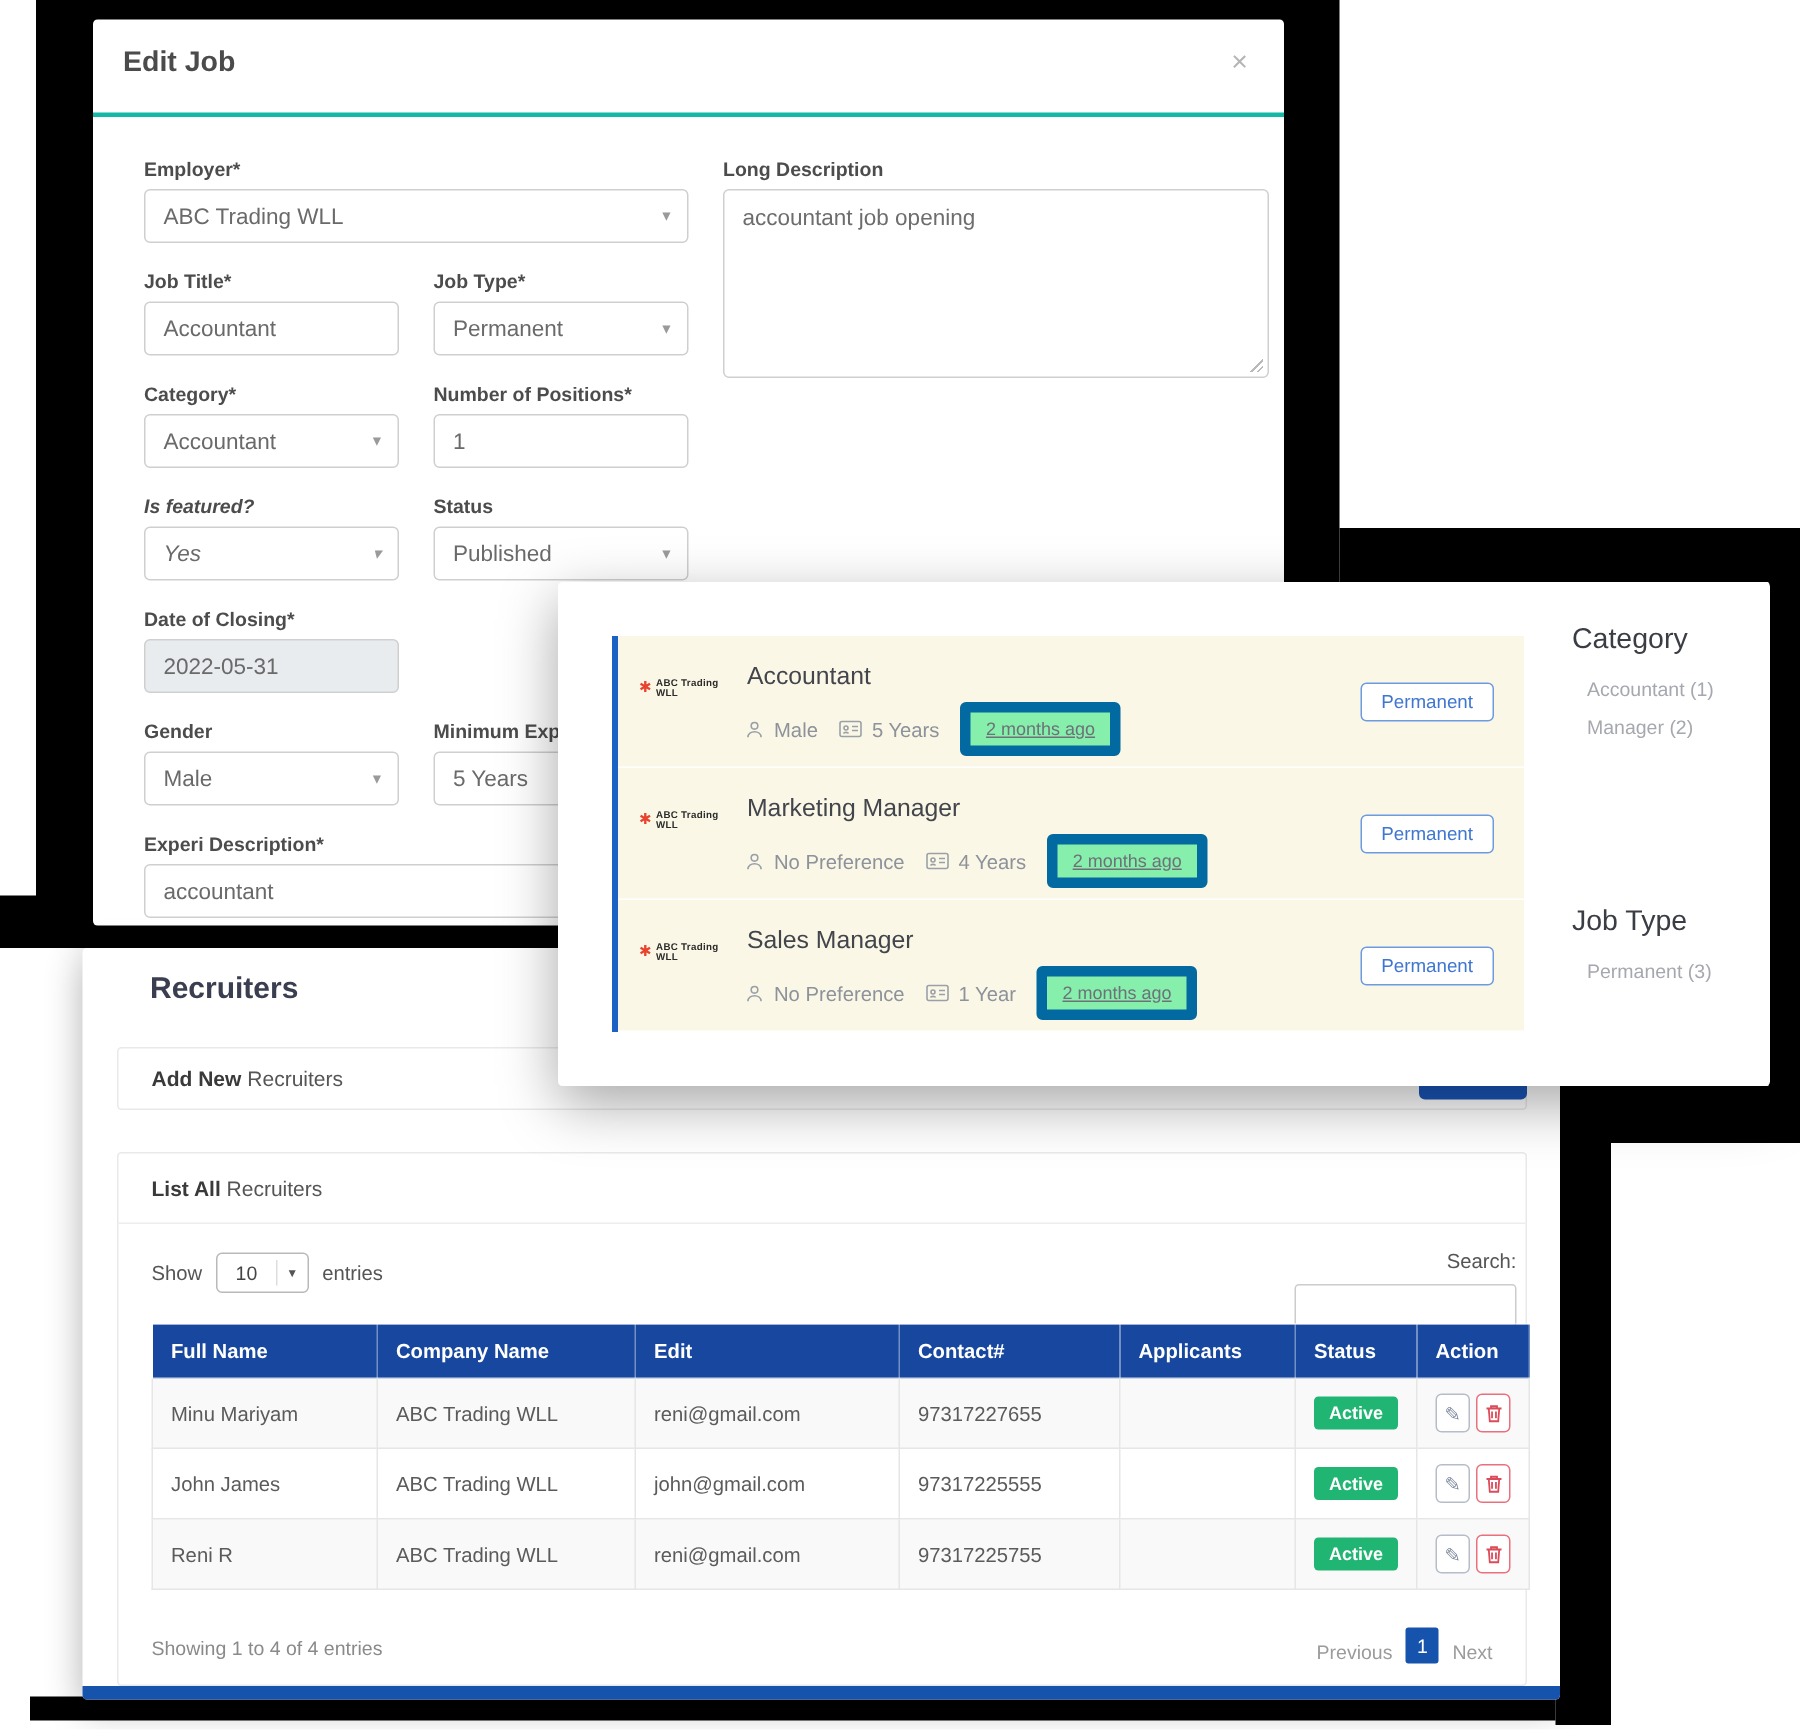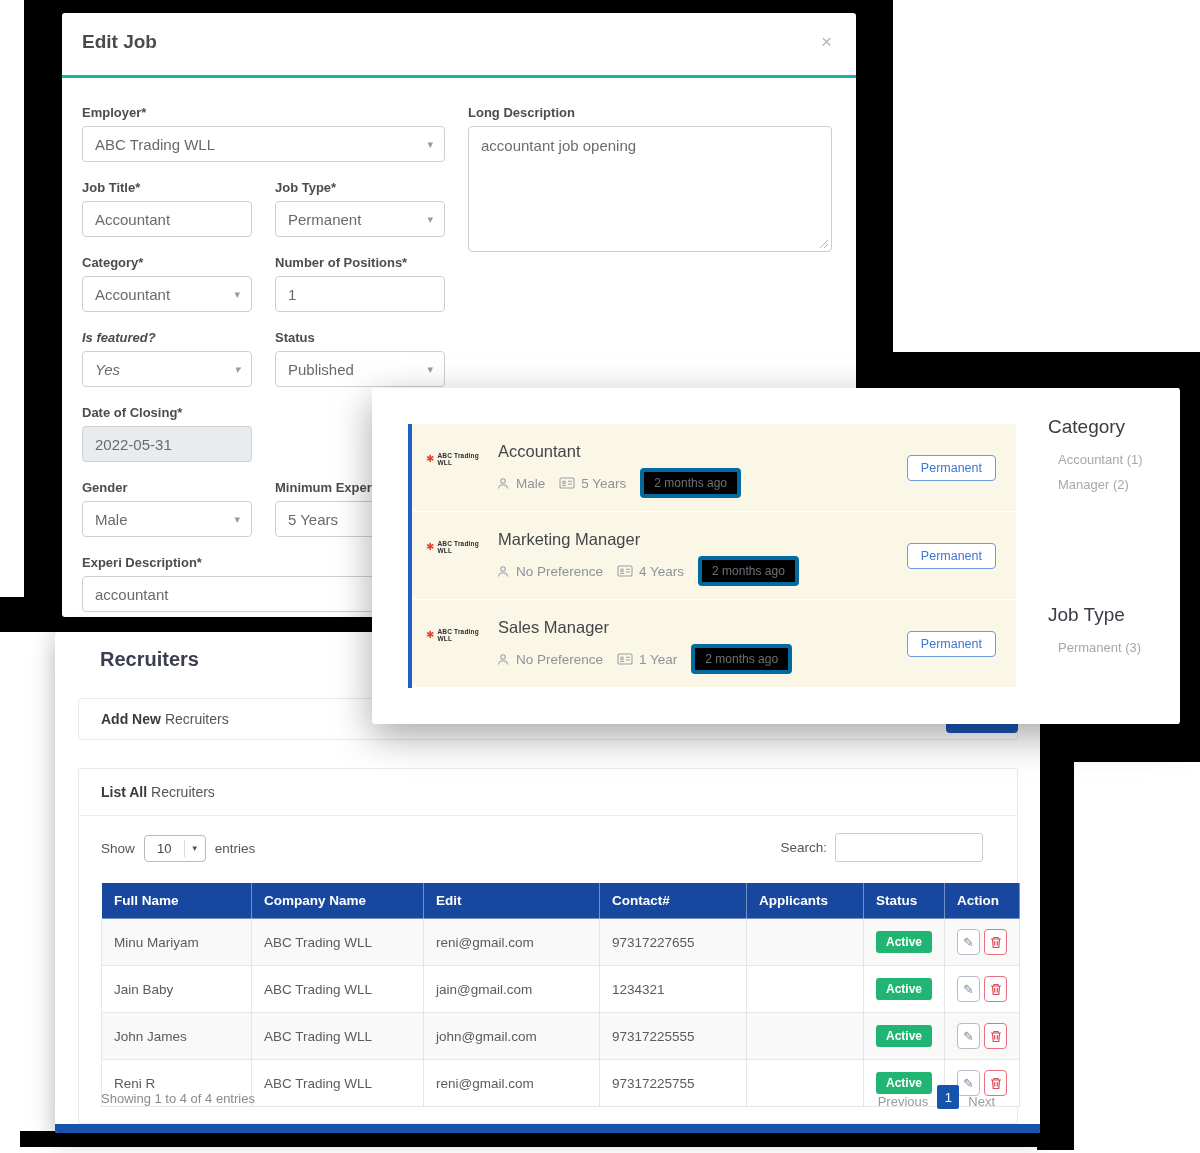--- a/index.html
+++ b/index.html
@@ -8,21 +8,21 @@
     background:#fff;font-family:"Liberation Sans",sans-serif;
   }
   .blk{position:absolute;background:#000;z-index:1;}
   .panel{position:absolute;background:#fff;border-radius:3px;}
 
   
   #edit-job{left:62px;top:13px;width:794px;height:604px;z-index:10;box-shadow:0 6px 28px rgba(0,0,0,.35);}
   #ej-header{position:absolute;left:0;top:0;right:0;height:62px;border-bottom:3px solid #14b8a6;}
   #ej-title{position:absolute;left:20px;top:18px;font-size:19px;font-weight:600;color:#4b4b4b;}
   #ej-close{position:absolute;right:24px;top:18px;font-size:19px;color:#b5b5b5;cursor:pointer;}
-  .fgroup{position:absolute;}
+  .fgroup{position:absolute;margin-left:14px;}
   .flabel{display:block;font-size:13px;font-weight:700;color:#4c4c4c;margin-bottom:6px;}
   .fctrl{position:relative;height:36px;border:1px solid #cfcfcf;border-radius:4px;background:#fff;
          display:flex;align-items:center;padding:0 12px;font-size:15px;color:#6a6a6a;box-sizing:border-box;}
   .fctrl.disabled{background:#e9ecef;color:#6a6a6a;}
   .caret{position:absolute;right:11px;top:50%;transform:translateY(-50%);font-size:11px;color:#9a9a9a;}
   .ftext{position:relative;border:1px solid #cfcfcf;border-radius:4px;background:#fff;
          padding:10px 12px;font-size:15px;color:#6d6d6d;box-sizing:border-box;}
   .resize-grip{position:absolute;right:3px;bottom:3px;width:10px;height:10px;
      background:repeating-linear-gradient(135deg,transparent 0 2px,#b9b9b9 2px 3px);
      clip-path:polygon(100% 0,100% 100%,0 100%);}
@@ -31,21 +31,21 @@
   #jobs{left:372px;top:388px;width:808px;height:336px;z-index:30;box-shadow:0 12px 38px rgba(0,0,0,.35);}
   #job-list{position:absolute;left:36px;top:36px;width:608px;border-left:4px solid #1B62C4;box-sizing:border-box;}
   .job-card{position:relative;height:87px;background:#FBF7E6;margin-bottom:1px;cursor:pointer;}
   .logo{position:absolute;left:14px;top:28px;width:66px;display:flex;align-items:center;gap:3px;}
   .logo-mark{font-size:10px;color:#E8432E;line-height:1;}
   .logo-text{font-size:6.5px;font-weight:700;color:#2b2b2b;letter-spacing:.2px;}
   .jtitle{position:absolute;left:86px;top:18px;font-size:16.5px;color:#43454c;}
   .jmeta{position:absolute;left:84px;top:44px;display:flex;align-items:center;gap:14px;}
   .meta-item{display:flex;align-items:center;gap:6px;color:#8d929b;font-size:13.5px;}
   .meta-item svg{display:block;}
-  .chip{border:4px solid #0369a1;background:#000000;border-radius:4px;padding:4px 10px;font-size:12px;color:#6d7278;}
+  .chip{border:7px solid #0369a1;background:#86efac;border-radius:4px;padding:4px 10px;font-size:12px;color:#6d7278;text-decoration:underline;}
   .pbtn{position:absolute;right:20px;top:31px;height:24px;padding:0 13px;border:1px solid #6C9BE0;border-radius:4px;
         background:#fff;color:#3F76D0;font-size:12.5px;display:flex;align-items:center;cursor:pointer;}
   .side-h{position:absolute;left:676px;font-size:19px;color:#3b3d44;}
   .side-list{position:absolute;left:666px;margin-left:20px;}
   .side-item{font-size:13px;color:#a5a8ae;margin-bottom:10px;cursor:pointer;}
 
   
   #recruiters{left:55px;top:632px;width:985px;height:501px;z-index:20;box-shadow:0 6px 24px rgba(0,0,0,.3);}
   #rec-title{position:absolute;left:45px;top:16px;font-size:20px;font-weight:700;color:#3a3e50;}
   .rbox{position:absolute;left:23px;width:940px;border:1px solid #e9e9e9;border-radius:3px;background:#fff;box-sizing:border-box;}
@@ -56,21 +56,21 @@
   #add-new-btn{position:absolute;left:891px;top:73px;width:72px;height:28px;background:#1A56B8;color:#fff;
      border:none;border-radius:4px;font-size:12px;font-family:inherit;cursor:pointer;}
   #list-box{top:136px;height:356px;}
   #list-hdr{height:47px;border-bottom:1px solid #ededed;display:flex;align-items:center;padding:0 22px;box-sizing:border-box;}
   #show-row{position:absolute;left:22px;top:66px;display:flex;align-items:center;gap:9px;font-size:13.5px;color:#555;}
   #page-size{width:62px;height:27px;border:1px solid #b9b9b9;border-radius:4px;display:flex;align-items:center;
      font-size:13px;color:#444;cursor:pointer;box-sizing:border-box;}
   #page-size .val{flex:1;text-align:center;}
   #page-size .sep{width:1px;height:17px;background:#ddd;}
   #page-size .sc{width:20px;text-align:center;font-size:8px;color:#555;}
-  #search-row{position:absolute;right:34px;top:64px;display:flex;align-items:center;gap:8px;font-size:13.5px;color:#555;}
+  #search-row{position:absolute;right:6px;top:64px;display:flex;align-items:flex-end;gap:8px;font-size:13.5px;color:#555;flex-direction:column;}
   #search-input{width:148px;height:29px;border:1px solid #ccc;border-radius:3px;box-sizing:border-box;
      font-family:inherit;font-size:13px;padding:0 8px;}
   #rec-table{position:absolute;left:22px;top:113px;width:918px;border-collapse:collapse;table-layout:fixed;}
   #rec-table th{background:#17479E;color:#fff;font-weight:700;font-size:13.5px;text-align:left;
      padding:10px 12px;border:1px solid rgba(255,255,255,.4);cursor:pointer;}
   #rec-table td{padding:10px 12px;font-size:13.5px;color:#5b5b5b;border:1px solid #e6e6e6;background:#fff;height:20px;}
   #rec-table tbody tr:nth-child(odd) td{background:#f9f9f9;}
   .badge{display:inline-block;background:#21B573;color:#fff;font-size:12px;font-weight:700;
      padding:4px 10px;border-radius:3px;}
   .acts{display:flex;gap:4px;}
@@ -244,40 +244,20 @@
           <th>Status</th>
           <th>Action</th>
         </tr>
       </thead>
       <tbody>
         <tr>
           <td>Minu Mariyam</td>
           <td>ABC Trading WLL</td>
           <td>reni@gmail.com</td>
           <td>97317227655</td>
-          <td></td>
-          <td><span class="badge">Active</span></td>
-          <td>
-            <span class="acts">
-              <span class="abtn edit">
-                  <span>✎</span>
-                </span>
-              <span class="abtn del">
-                <svg width="12" height="13" viewBox="0 0 12 13" fill="none" stroke="#DC4B59" stroke-width="1.2">
-                    <path d="M1 3h10M4 3V1.5h4V3M2.5 3l.7 8.5h5.6L9.5 3M4.7 5v4.5M7.3 5v4.5"></path>
-                  </svg>
-              </span>
-            </span>
-          </td>
-        </tr>
-        <tr>
-          <td>Jain Baby</td>
-          <td>ABC Trading WLL</td>
-          <td>jain@gmail.com</td>
-          <td>1234321</td>
           <td></td>
           <td><span class="badge">Active</span></td>
           <td>
             <span class="acts">
               <span class="abtn edit">
                   <span>✎</span>
                 </span>
               <span class="abtn del">
                 <svg width="12" height="13" viewBox="0 0 12 13" fill="none" stroke="#DC4B59" stroke-width="1.2">
                     <path d="M1 3h10M4 3V1.5h4V3M2.5 3l.7 8.5h5.6L9.5 3M4.7 5v4.5M7.3 5v4.5"></path>

